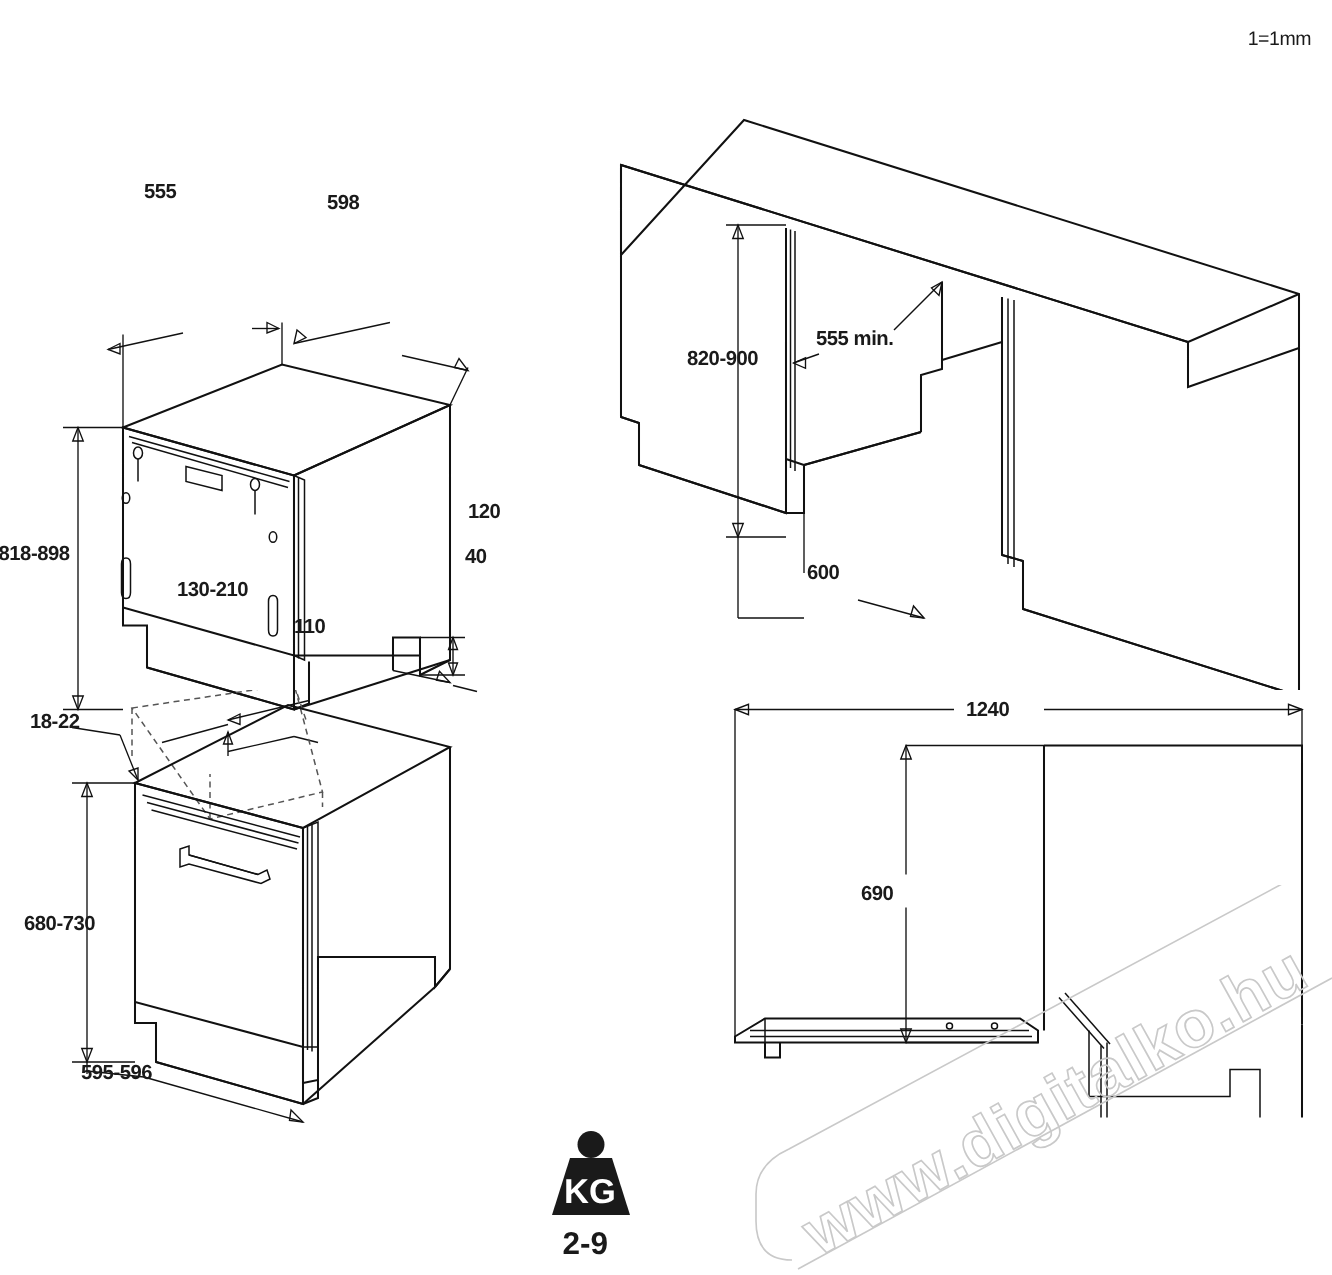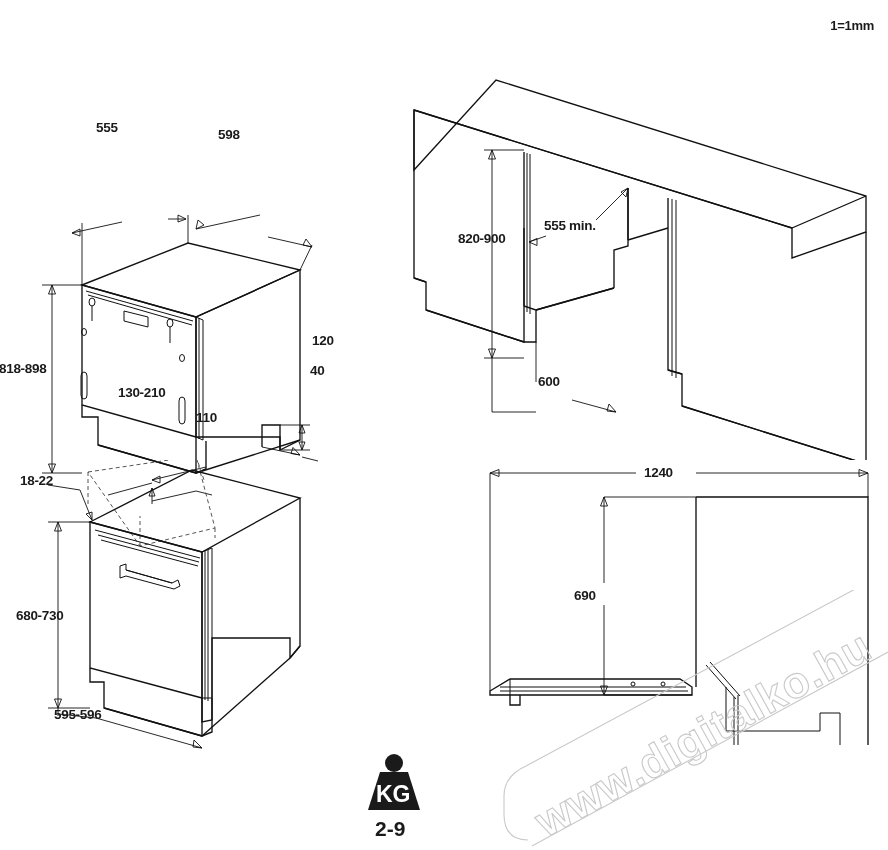--- a/index.html
+++ b/index.html
@@ -21,21 +21,21 @@
   #sheet svg {
     position: absolute;
     left: 0;
     top: 0;
   }
   .scale-note {
     position: absolute;
     right: 14px;
     top: 18px;
     font-size: 13px;
-    font-weight: bold;
+    font-weight: normal;
     color: #1a1a1a;
     letter-spacing: -0.3px;
   }
   .dim-label {
     font-family: "Liberation Sans", sans-serif;
     font-size: 13.5px;
     font-weight: bold;
     fill: #1a1a1a;
     letter-spacing: -0.3px;
   }

